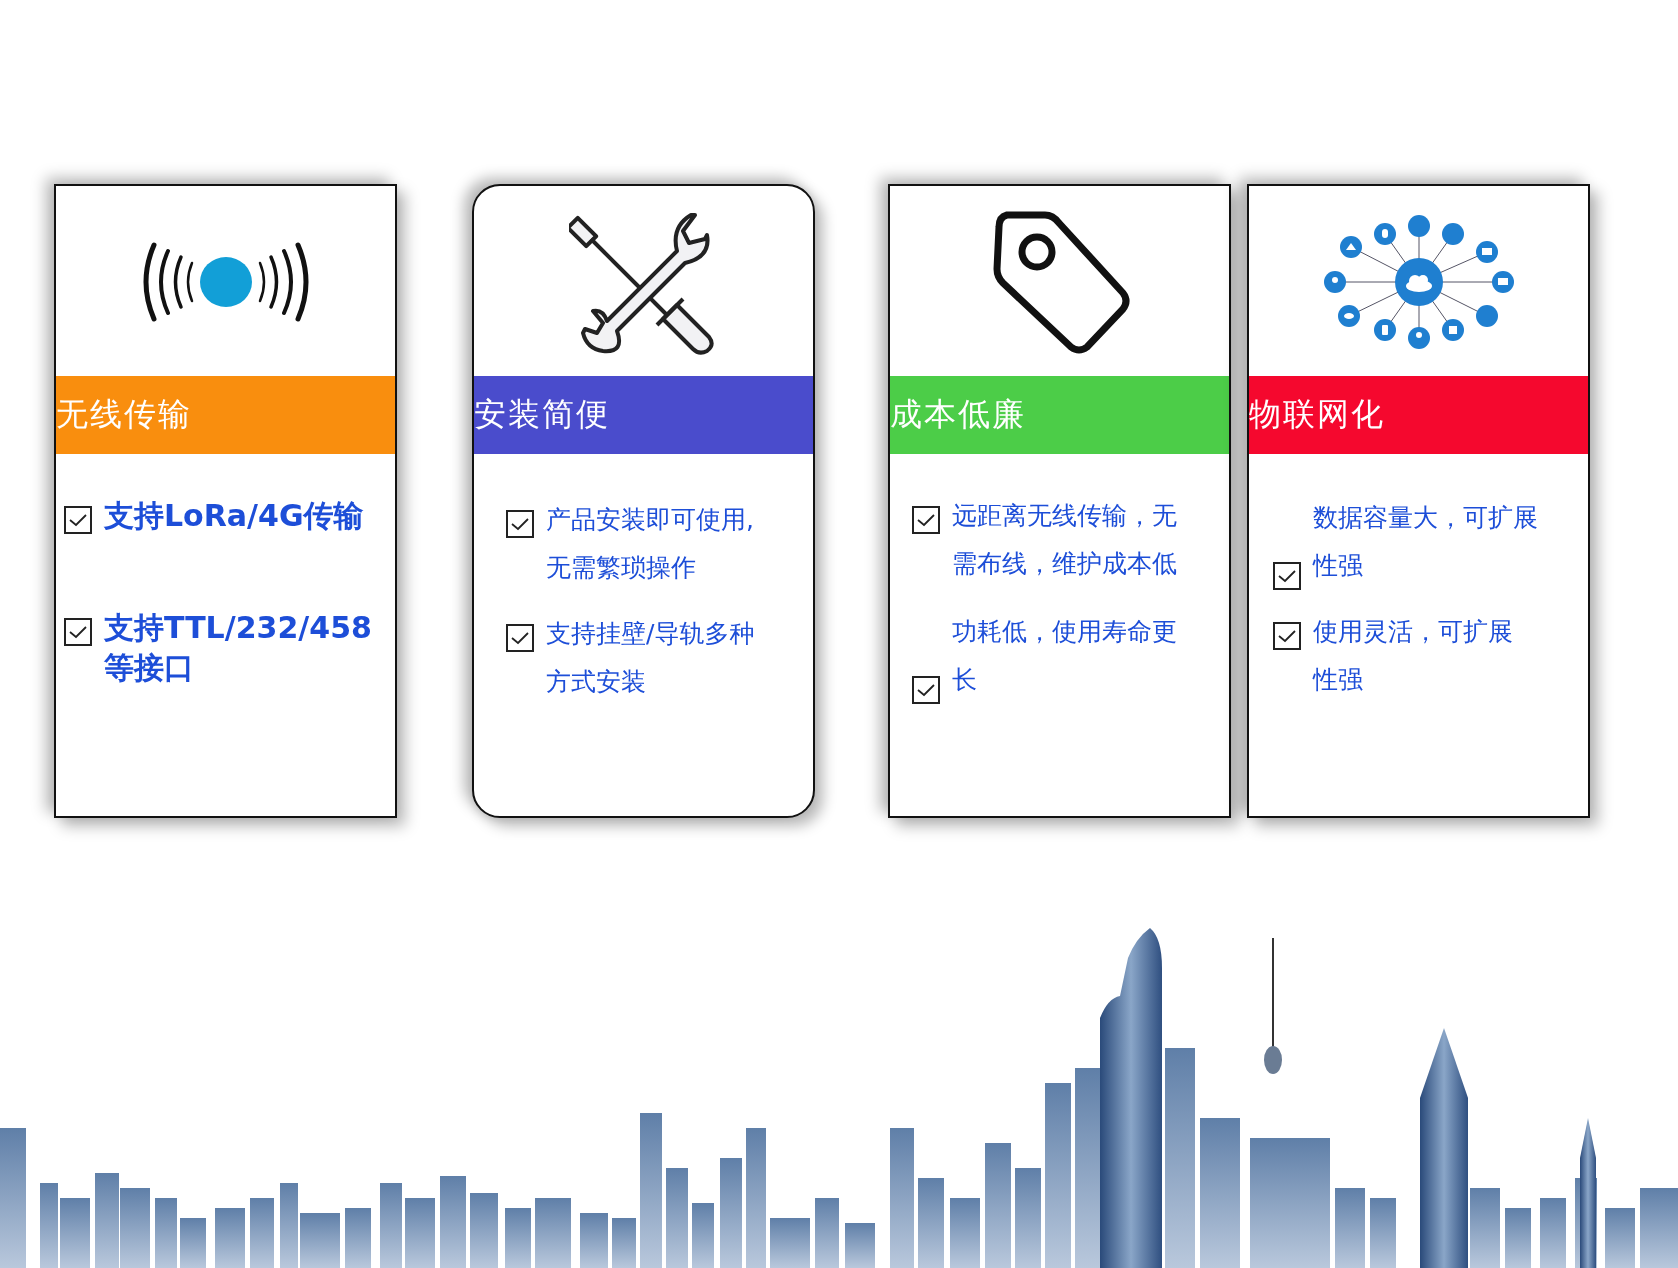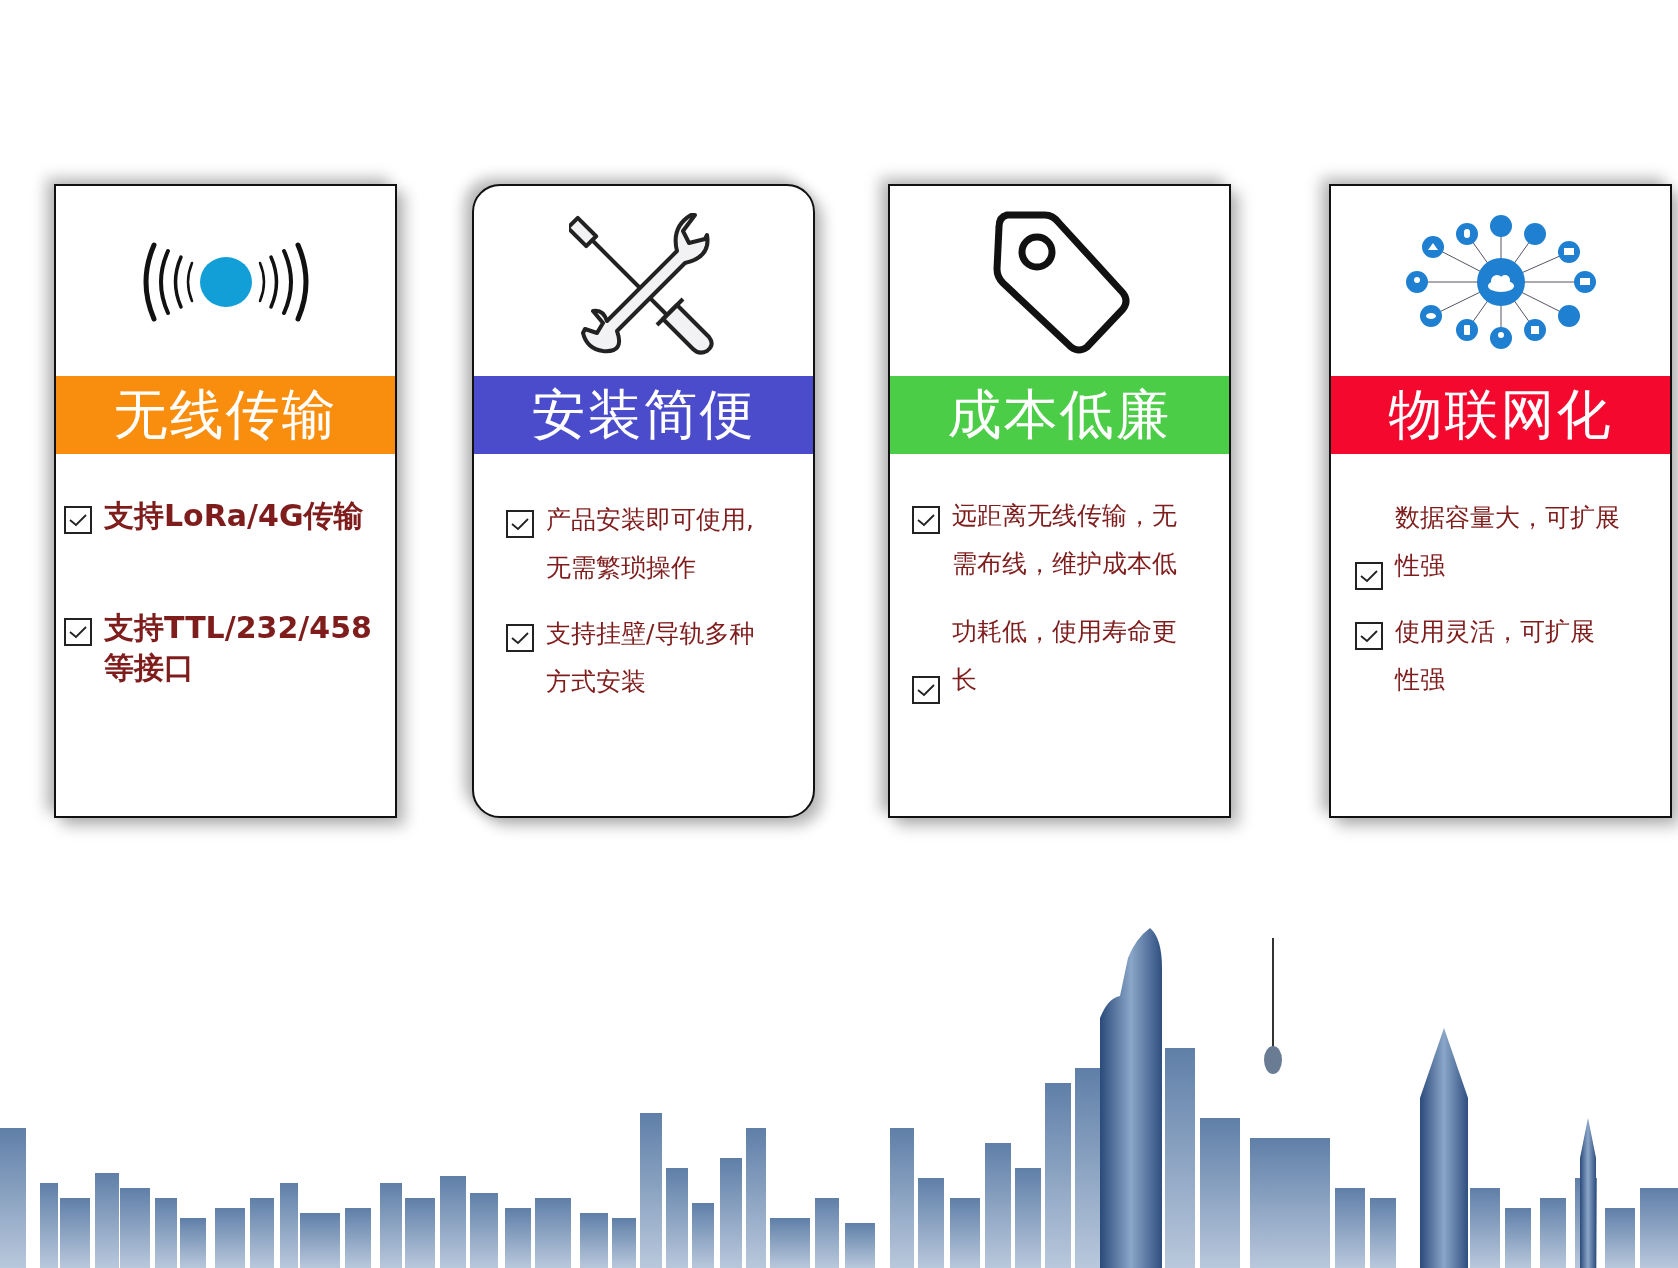--- a/index.html
+++ b/index.html
@@ -10,30 +10,30 @@
   }
   .card {
     position:absolute; top:184px; width:343px; height:634px;
     background:#fff; border:2px solid #111;
     box-shadow: -8px -6px 14px rgba(0,0,0,0.28), 8px 8px 14px rgba(0,0,0,0.28);
     box-sizing:border-box;
   }
   .icon-area { position:absolute; left:0; top:0; width:100%; height:192px; display:flex; align-items:center; justify-content:center; }
   .band {
     position:absolute; left:0; right:0; top:190px; height:78px;
-    display:flex; align-items:center; justify-content:center;
-    color:#fff; font-size:54px; letter-spacing:2px; font-weight:normal;
+    display:flex; align-items:center; 
+    color:#fff; font-size:32px; letter-spacing:2px; font-weight:normal;
   }
   .items { position:absolute; left:0; right:0; top:268px; }
   .item { position:absolute; display:flex; align-items:flex-start; }
   .cbx {
     width:28px; height:28px; border:2px solid #222; box-sizing:border-box; flex:none;
     display:flex; align-items:center; justify-content:center; margin-top:4px;
   }
-  .txt { font-size:25px; color:#7f1d1d; margin-left:12px; line-height:48px; margin-top:-10px; }
+  .txt { font-size:25px; color:#1d4ed8; margin-left:12px; line-height:48px; margin-top:-10px; }
   .txt.c1 { font-size:30px; font-weight:bold; line-height:40px; margin-top:-6px; }
   .skyline { position:absolute; left:0; bottom:0; width:1678px; height:370px; }
 </style>
 </head>
 <body>
 
 <div class="card" style="left:54px;">
   <div class="icon-area">
     <svg width="180" height="90" viewBox="0 0 180 90">
       <g fill="none" stroke="#111" stroke-linecap="round">
@@ -135,21 +135,21 @@
           <svg width="20" height="14" viewBox="0 0 20 14">
             <path d="M2 7 L8 12 L18 2" fill="none" stroke="#222" stroke-width="1.8"></path>
           </svg>
         </span>
       <span class="txt" style="white-space:pre-line;">功耗低，使用寿命更
 长</span>
     </div>
   </div>
 </div>
 
-<div class="card" style="left:1329px;">
+<div class="card" style="left:1247px;">
   <div class="icon-area">
     <svg width="200" height="140" viewBox="0 0 200 140">
       <g stroke="#556" stroke-width="1">
         <line x1="100" y1="70" x2="32" y2="35"></line>
           <line x1="100" y1="70" x2="66" y2="22"></line>
         <line x1="100" y1="70" x2="100" y2="14"></line>
           <line x1="100" y1="70" x2="134" y2="22"></line>
         <line x1="100" y1="70" x2="168" y2="40"></line>
           <line x1="100" y1="70" x2="184" y2="70"></line>
         <line x1="100" y1="70" x2="168" y2="104"></line>

